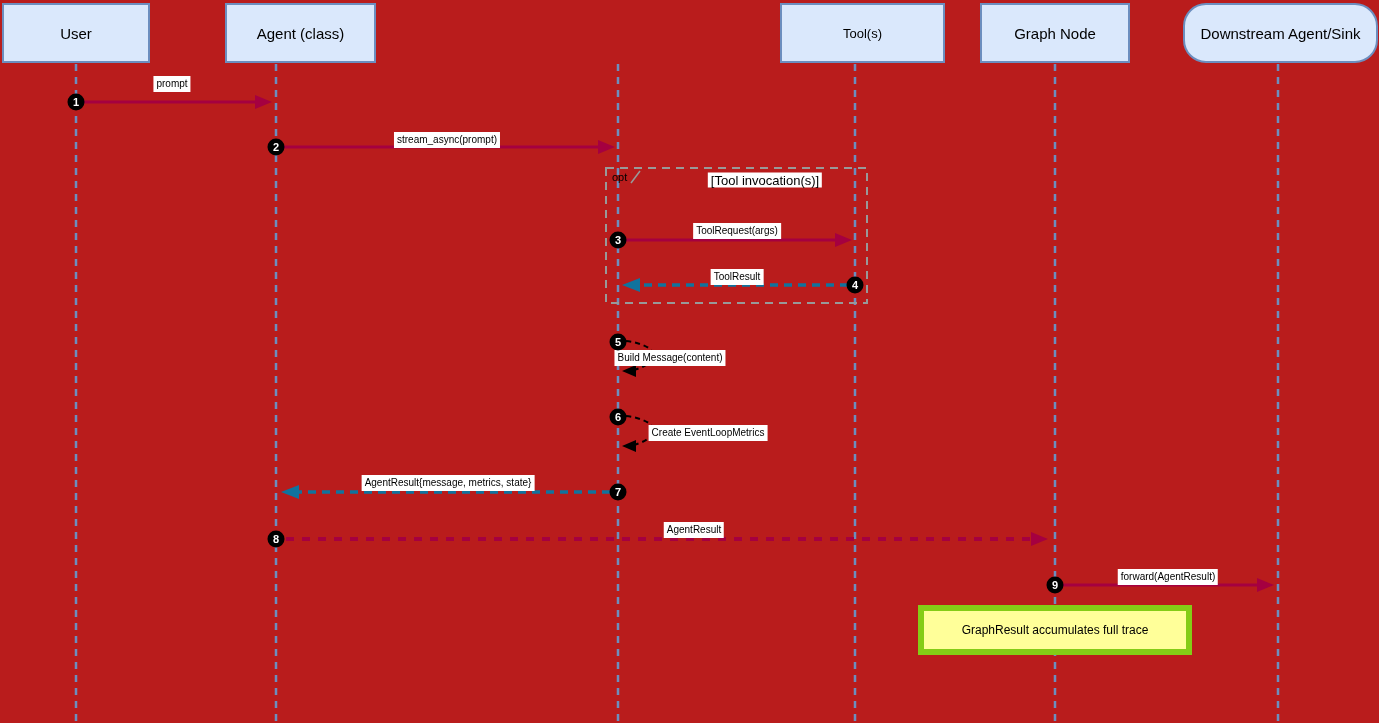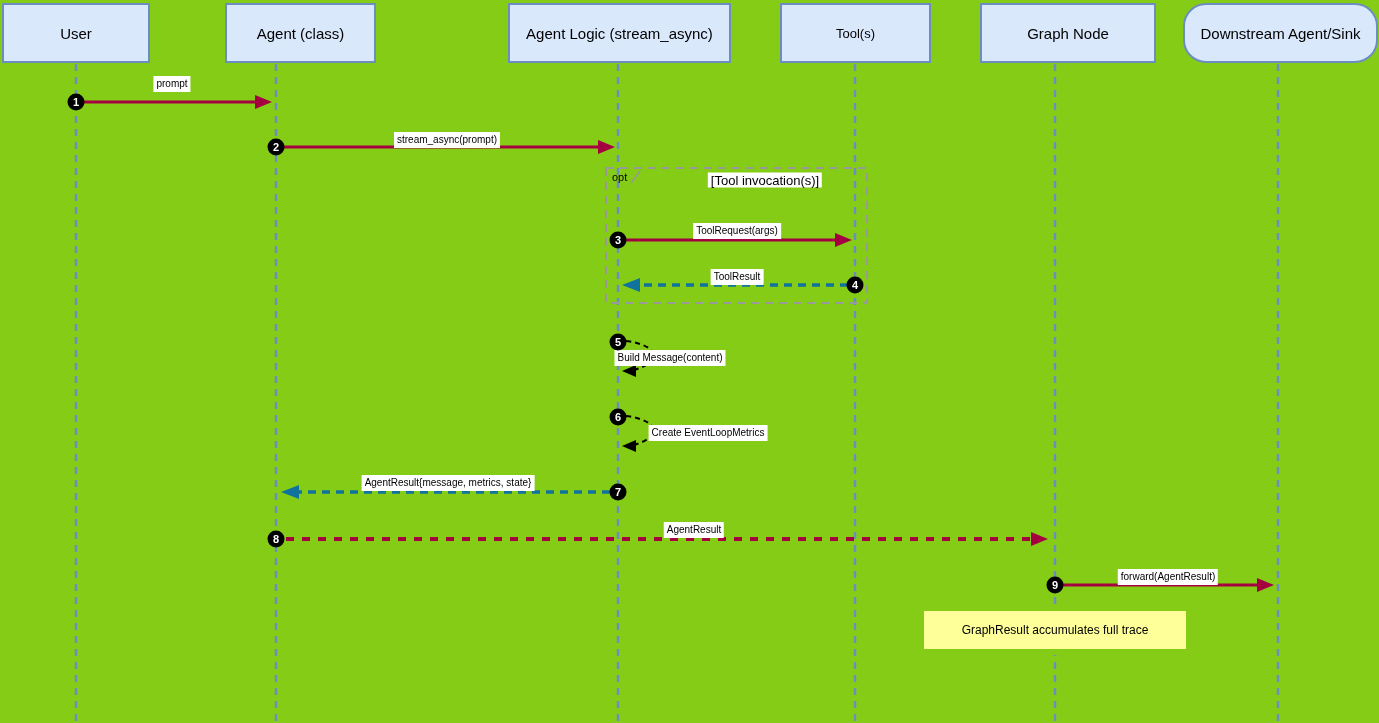--- a/index.html
+++ b/index.html
@@ -1,19 +1,19 @@
 <!DOCTYPE html>
 <html><head>
 <meta charset="utf-8">
 <style>
   html,body{margin:0;padding:0;background:#ffffff;}
   #canvas{
     position:relative;
     width:1379px;height:723px;
-    background:#84cc16;
+    background:#b91c1c;
     font-family:"Liberation Sans", sans-serif;
     overflow:hidden;
   }
   #wires{position:absolute;left:0;top:0;width:1379px;height:723px;}
   .actor{
     position:absolute;top:3px;height:60px;
     background:#dae8fc;border:2px solid #6c8ebf;
     box-sizing:border-box;
     display:flex;align-items:center;justify-content:center;
     font-size:15px;color:#000;text-align:center;
@@ -106,23 +106,22 @@
     </g>
 
     <g>
       <line x1="1063" y1="585" x2="1259" y2="585" stroke="#a50040" stroke-width="3"></line>
       <polygon points="1274,585 1257,578 1257,592" fill="#a50040"></polygon>
     </g>
   </svg>
 
   <div class="actor" style="left:2px;width:148px;">User</div>
   <div class="actor" style="left:213px;width:151px;margin-left:12px;">Agent (class)</div>
-  <div class="actor" style="left:508px;width:223px;">Agent Logic (stream_async)</div>
-  <div class="actor small" style="left:780px;width:151px;">Tool(s)</div>
-  <div class="actor" style="left:980px;width:176px;">Graph Node</div>
+  <div class="actor small" style="left:780px;width:165px;">Tool(s)</div>
+  <div class="actor" style="left:980px;width:150px;">Graph Node</div>
   <div class="actor" style="left:1183px;width:195px;border-radius:23px;">Downstream Agent/Sink</div>
 
   <div class="frag-operator">opt</div>
   <div class="frag-guard">[Tool invocation(s)]</div>
 
   <div class="msg-label" style="left:172px;top:84px;">prompt</div>
   <div class="msg-label" style="left:447px;top:140px;">stream_async(prompt)</div>
   <div class="msg-label" style="left:737px;top:231px;">ToolRequest(args)</div>
   <div class="msg-label" style="left:737px;top:277px;">ToolResult</div>
   <div class="msg-label" style="left:670px;top:358px;">Build Message(content)</div>

